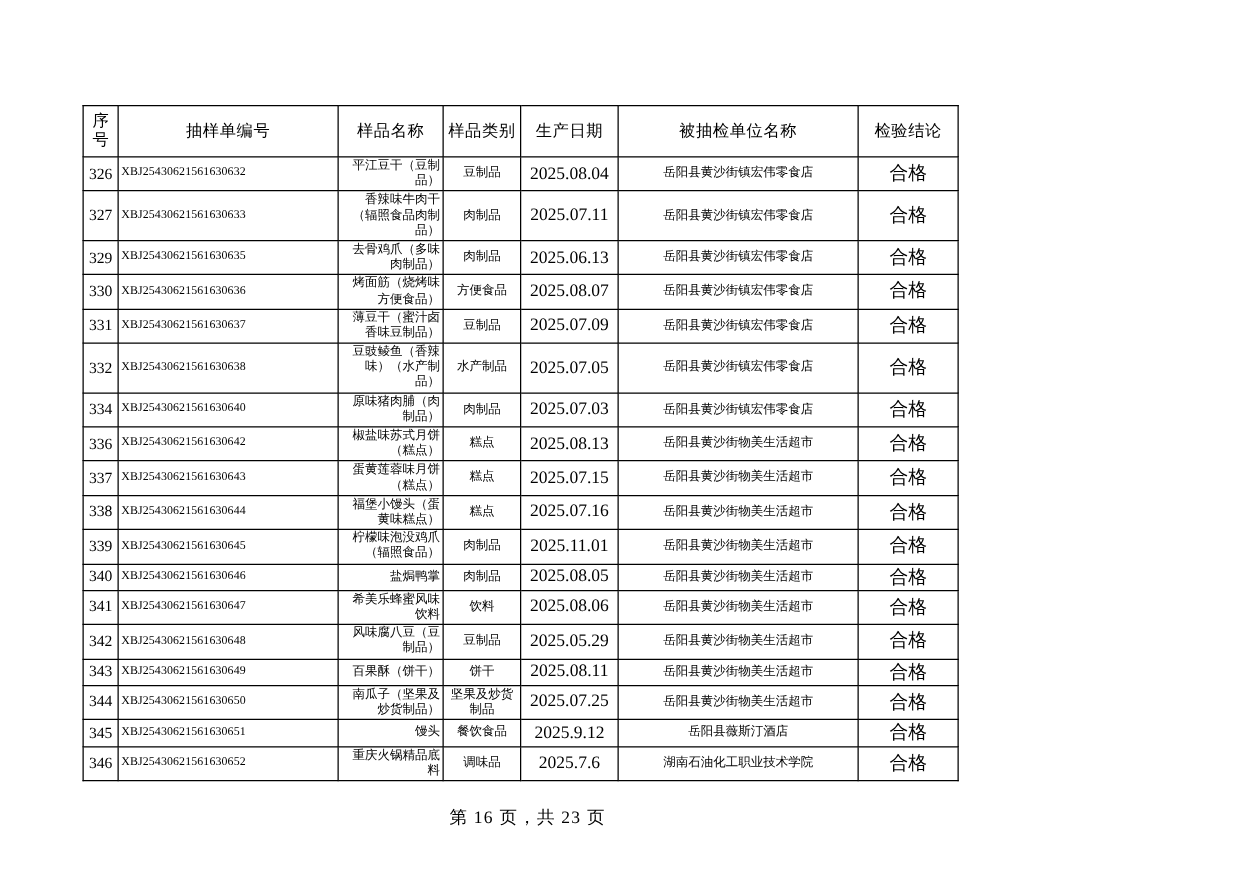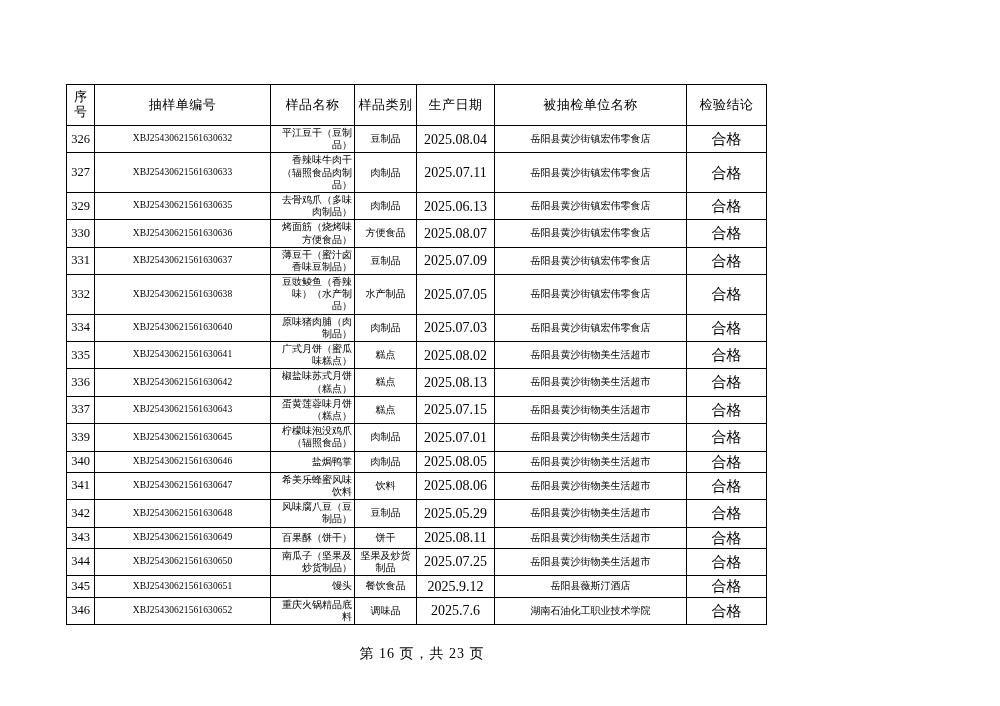--- a/index.html
+++ b/index.html
@@ -57,21 +57,21 @@
   table.report thead th.seq {
     letter-spacing: 0;
     line-height: 1.15;
     font-size: 13px;
   }
   td.seq {
     text-align: center;
     font-size: 12.5px;
   }
   td.code {
-    text-align: center;
+    text-align: left;
     font-size: 9.5px;
     letter-spacing: 0.1px;
     white-space: nowrap;
   }
   td.name {
     text-align: right;
     font-size: 10px;
     padding-left: 3px;
   }
   td.category {
@@ -192,52 +192,52 @@
           <tr class="rowshort">
             <td class="seq">334</td>
             <td class="code">XBJ25430621561630640</td>
             <td class="name">原味猪肉脯（肉制品）</td>
             <td class="category">肉制品</td>
             <td class="date">2025.07.03</td>
             <td class="unit">岳阳县黄沙街镇宏伟零食店</td>
             <td class="result">合格</td>
           </tr>
           <tr class="rowtall">
-            <td class="seq">335</td>
-            <td class="code">XBJ25430621561630641</td>
-            <td class="name">广式月饼（蜜瓜味糕点）</td>
-            <td class="category">糕点</td>
-            <td class="date">2025.08.02</td>
-            <td class="unit">岳阳县黄沙街物美生活超市</td>
-            <td class="result">合格</td>
-          </tr>
-          <tr class="rowtall">
             <td class="seq">336</td>
             <td class="code">XBJ25430621561630642</td>
             <td class="name">椒盐味苏式月饼（糕点）</td>
             <td class="category">糕点</td>
             <td class="date">2025.08.13</td>
             <td class="unit">岳阳县黄沙街物美生活超市</td>
             <td class="result">合格</td>
           </tr>
           <tr class="rowtall">
             <td class="seq">337</td>
             <td class="code">XBJ25430621561630643</td>
             <td class="name">蛋黄莲蓉味月饼（糕点）</td>
             <td class="category">糕点</td>
             <td class="date">2025.07.15</td>
             <td class="unit">岳阳县黄沙街物美生活超市</td>
             <td class="result">合格</td>
           </tr>
           <tr class="rowtall">
+            <td class="seq">338</td>
+            <td class="code">XBJ25430621561630644</td>
+            <td class="name">福堡小馒头（蛋黄味糕点）</td>
+            <td class="category">糕点</td>
+            <td class="date">2025.07.16</td>
+            <td class="unit">岳阳县黄沙街物美生活超市</td>
+            <td class="result">合格</td>
+          </tr>
+          <tr class="rowtall">
             <td class="seq">339</td>
             <td class="code">XBJ25430621561630645</td>
             <td class="name">柠檬味泡没鸡爪（辐照食品）</td>
             <td class="category">肉制品</td>
-            <td class="date">2025.07.01</td>
+            <td class="date">2025.11.01</td>
             <td class="unit">岳阳县黄沙街物美生活超市</td>
             <td class="result">合格</td>
           </tr>
           <tr class="rowshort">
             <td class="seq">340</td>
             <td class="code">XBJ25430621561630646</td>
             <td class="name">盐焗鸭掌</td>
             <td class="category">肉制品</td>
             <td class="date">2025.08.05</td>
             <td class="unit">岳阳县黄沙街物美生活超市</td>

